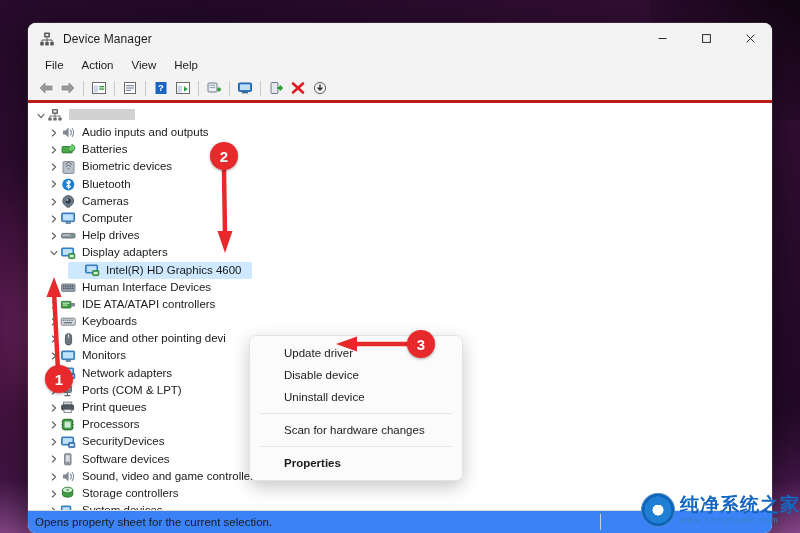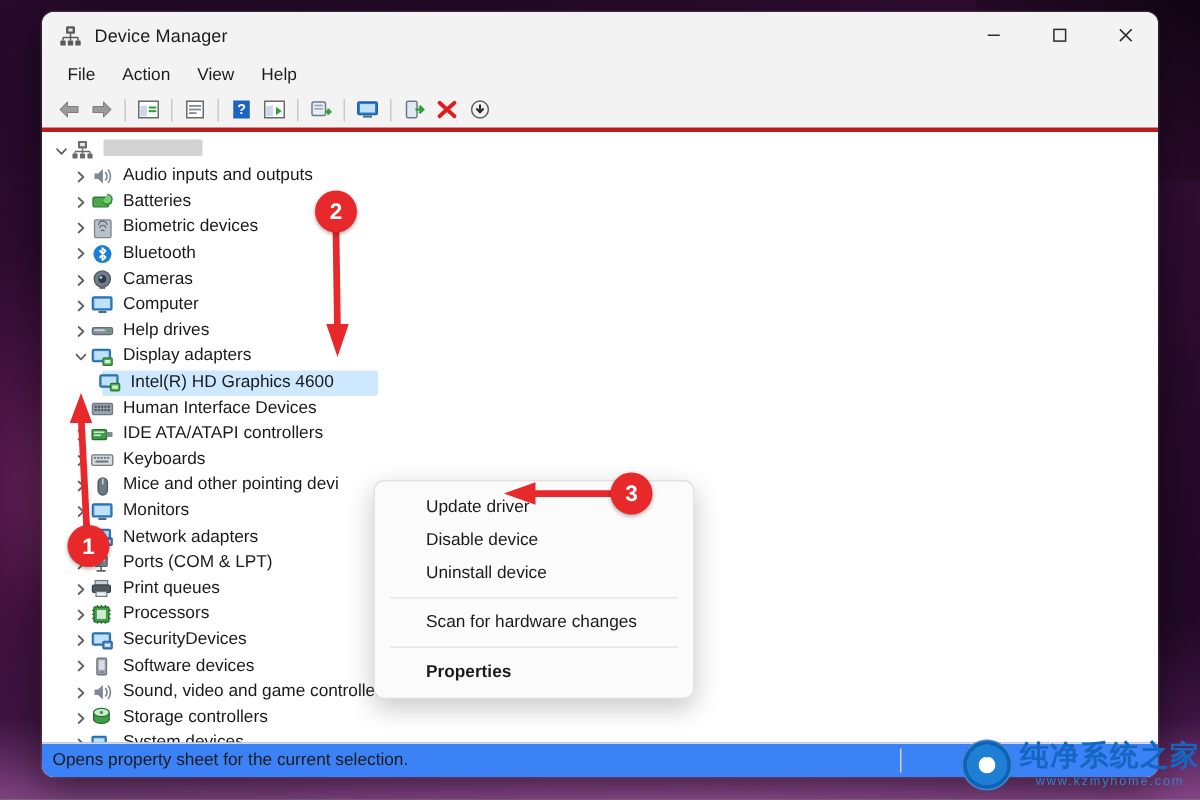--- a/index.html
+++ b/index.html
@@ -19,21 +19,21 @@
   #swirl{position:absolute;left:-40px;top:120px;width:260px;height:420px;
     background:radial-gradient(closed-shape at 50% 50%, rgba(0,0,0,0));
     background:radial-gradient(60% 50% at 40% 50%, rgba(205,110,185,.30) 0%, rgba(120,40,110,.12) 45%, rgba(0,0,0,0) 72%);
     transform:rotate(-14deg);filter:blur(6px);}
   #glow-bottom{position:absolute;left:0;right:0;bottom:0;height:120px;
     background:linear-gradient(to top, rgba(196,112,196,.55) 0%, rgba(120,48,130,.22) 45%, rgba(0,0,0,0) 100%);}
   #corner-dark{position:absolute;right:0;top:0;width:150px;height:120px;
     background:linear-gradient(220deg, rgba(10,3,12,.85) 0%, rgba(0,0,0,0) 70%);}
 
   
-  #window{position:absolute;left:28px;top:8px;width:744px;height:510px;
+  #window{position:absolute;left:28px;top:23px;width:744px;height:510px;
     background:#f3f3f3;border-radius:8px;
     box-shadow:0 8px 30px rgba(0,0,0,.55),0 0 0 1px rgba(255,255,255,.12);
     overflow:hidden;display:flex;flex-direction:column;}
 
   
   .titlebar{height:31px;background:#f3f3f3;display:flex;align-items:center;
     flex:0 0 auto;position:relative;}
   .tb-icon{width:18px;height:18px;margin-left:10px;margin-right:7px;position:relative;flex:0 0 auto;}
   .tb-title{font-size:12px;color:#1b1b1b;letter-spacing:.1px;}
   .winbtns{margin-left:auto;display:flex;height:31px;}
@@ -61,21 +61,21 @@
   .node{height:17.2px;display:flex;align-items:center;font-size:11.5px;color:#1a1a1a;
     white-space:nowrap;position:relative;}
   .chev{width:13px;flex:0 0 auto;display:flex;align-items:center;justify-content:center;
     font-size:8px;color:#6d6d6d;}
   .chev.open svg{transform:rotate(90deg);}
   .chev svg{display:block;}
   .nicon{width:17px;height:15px;flex:0 0 auto;margin-right:5px;position:relative;}
   .nlabel{line-height:1;}
   .node.root{padding-left:6px;}
   .node.lvl1{padding-left:19px;}
-  .node.lvl2{padding-left:24px;}
+  .node.lvl2{padding-left:43px;}
   .node.sel .selbox{position:absolute;left:40px;top:0;height:17.2px;
     background:#cde8ff;border-radius:2px;z-index:0;}
   .node.sel .chev,.node.sel .nicon,.node.sel .nlabel{position:relative;z-index:1;}
 
   .redact{display:inline-block;width:66px;height:11px;background:#d2d2d2;border-radius:1px;
      filter:blur(.4px);}
 
   
   .statusbar{height:22px;background:#3b82f6;border-top:1px solid #dcdcdc;
     display:flex;align-items:center;flex:0 0 auto;position:relative;}
@@ -103,21 +103,21 @@
     z-index:70;}
   .wm-logo{width:34px;height:34px;border-radius:50%;
     background:radial-gradient(circle at 50% 50%,#ffffff 0 22%, #1f7fd4 24% 55%, #0d63b8 57% 100%);
     position:relative;box-shadow:0 0 0 1px rgba(255,255,255,.25) inset;}
   .wm-logo:before{content:"";position:absolute;left:50%;top:3px;transform:translateX(-50%);
     width:9px;height:9px;border-radius:50%;background:#1f7fd4;}
   .wm-text{margin-left:5px;display:flex;flex-direction:column;line-height:1;}
   .wm-cn{font-size:19px;font-weight:bold;color:#1566c0;letter-spacing:1px;
      font-family:"DejaVu Sans",sans-serif;}
   .wm-en{font-size:8.5px;color:#3b7fc4;letter-spacing:1.2px;margin-top:2px;
-     font-family:"Liberation Sans",sans-serif;text-align:center;}
+     font-family:"Liberation Sans",sans-serif;}
 </style>
 </head>
 <body>
 
 <div id="desktop">
   <div id="swirl"></div>
   <div id="corner-dark"></div>
   <div id="glow-bottom"></div>
 </div>
 

